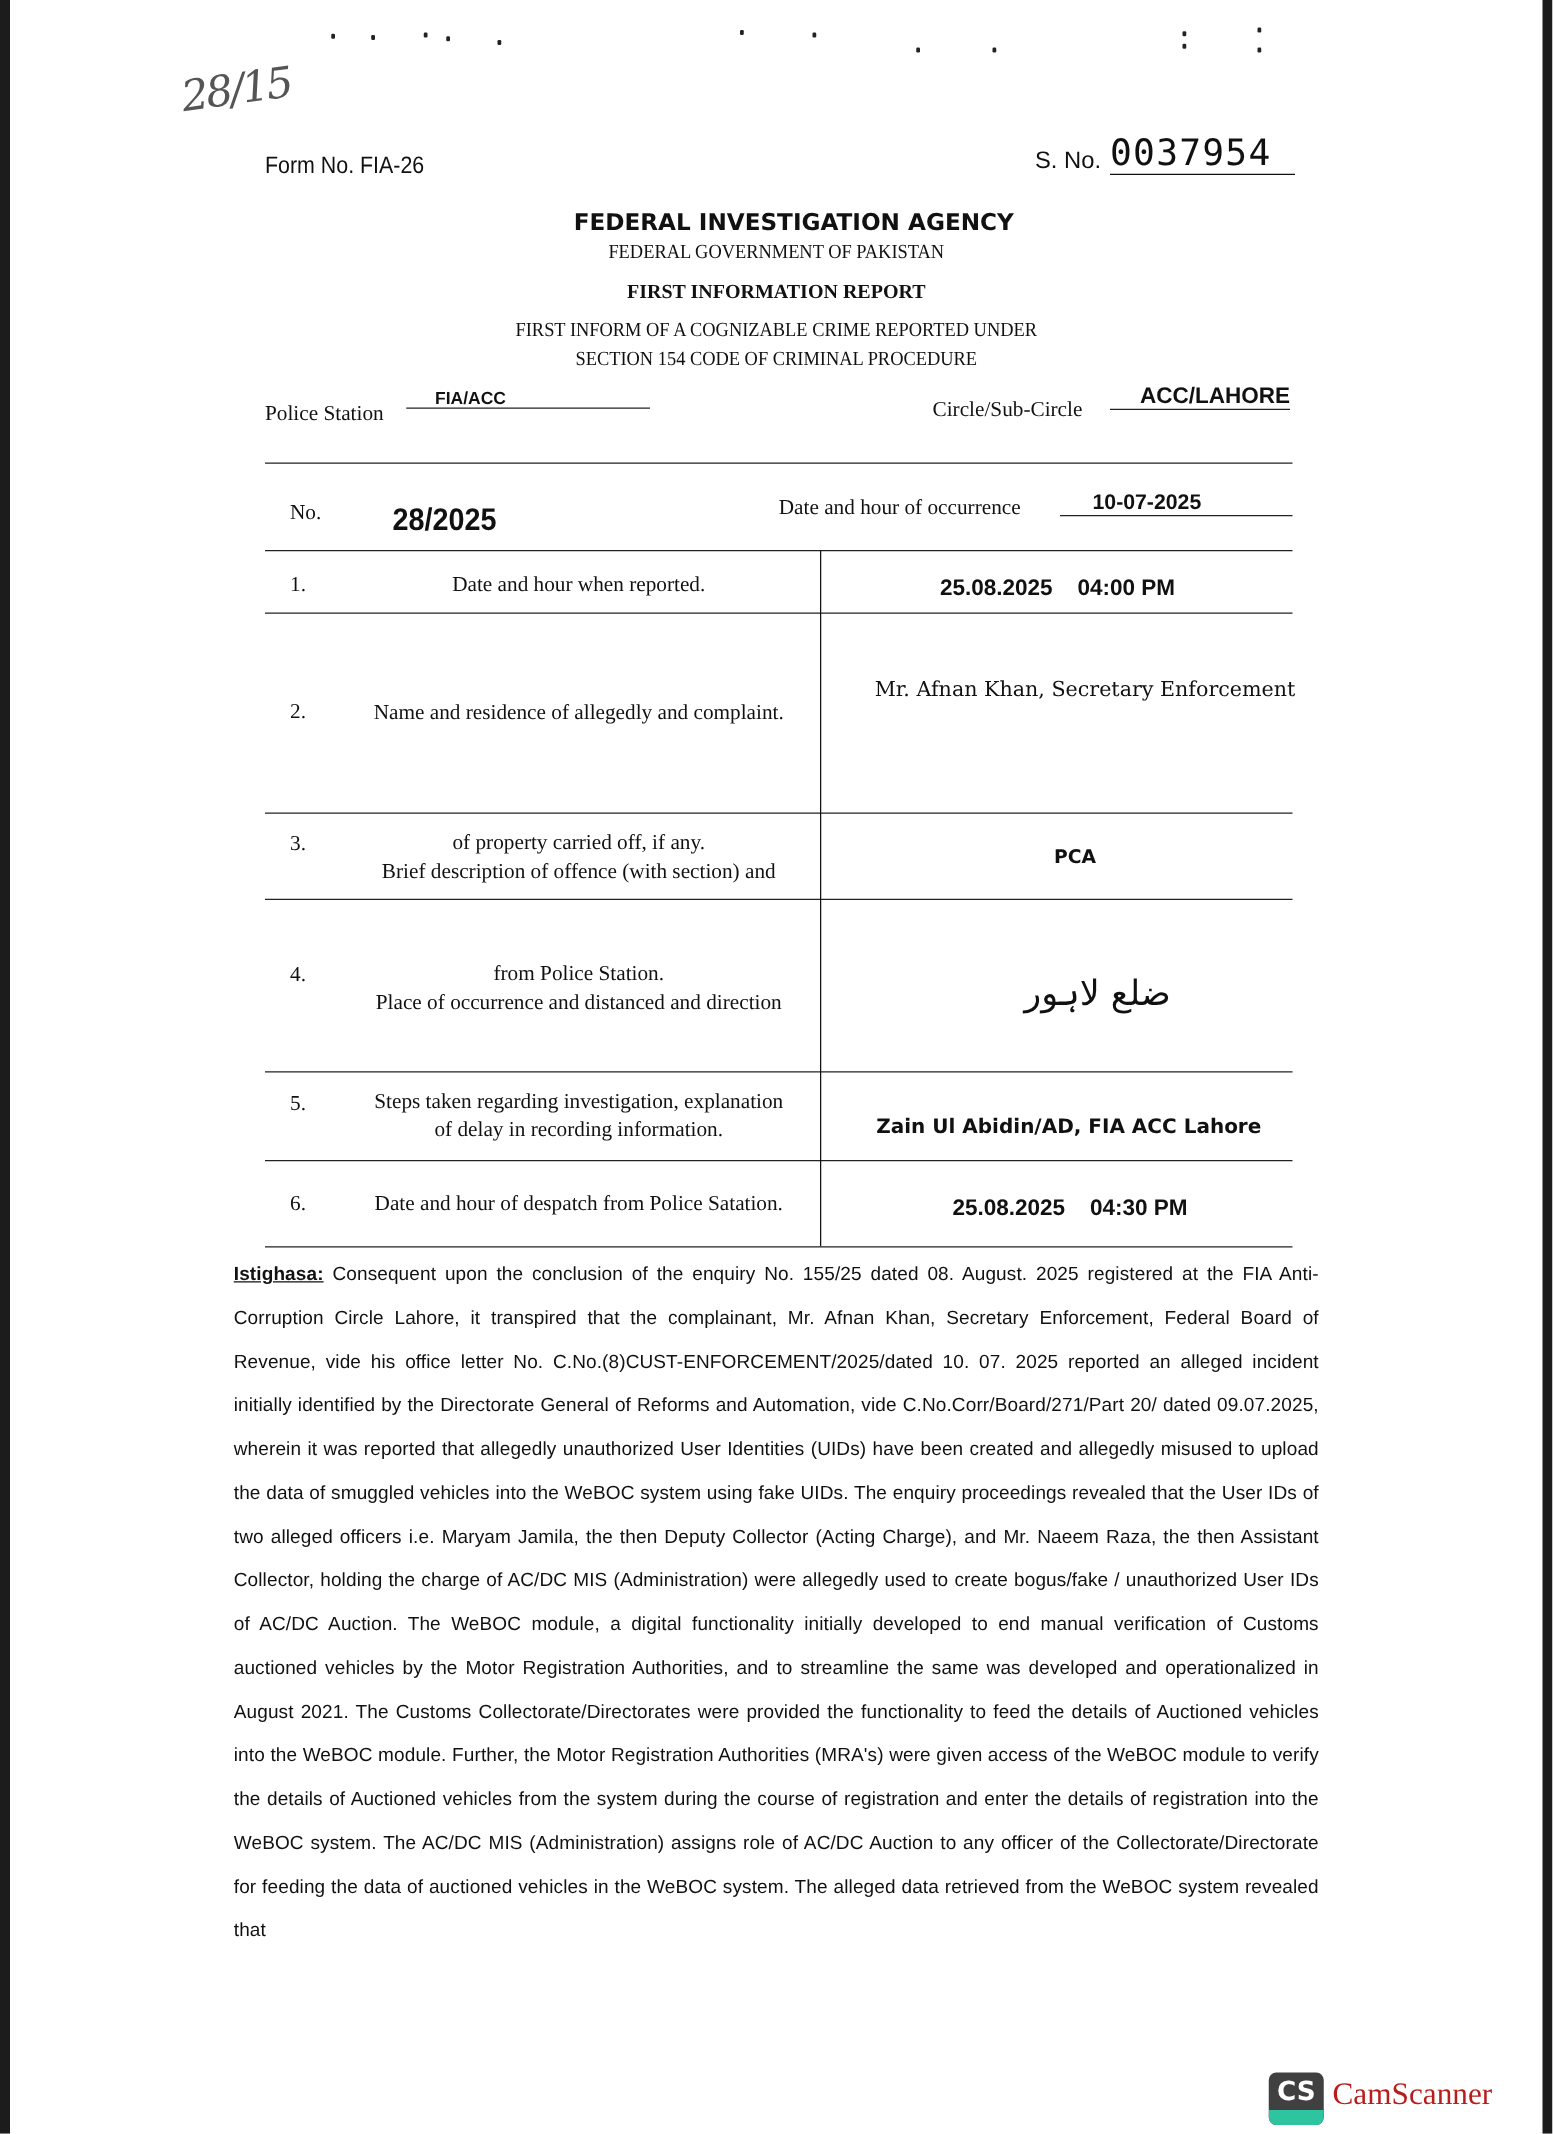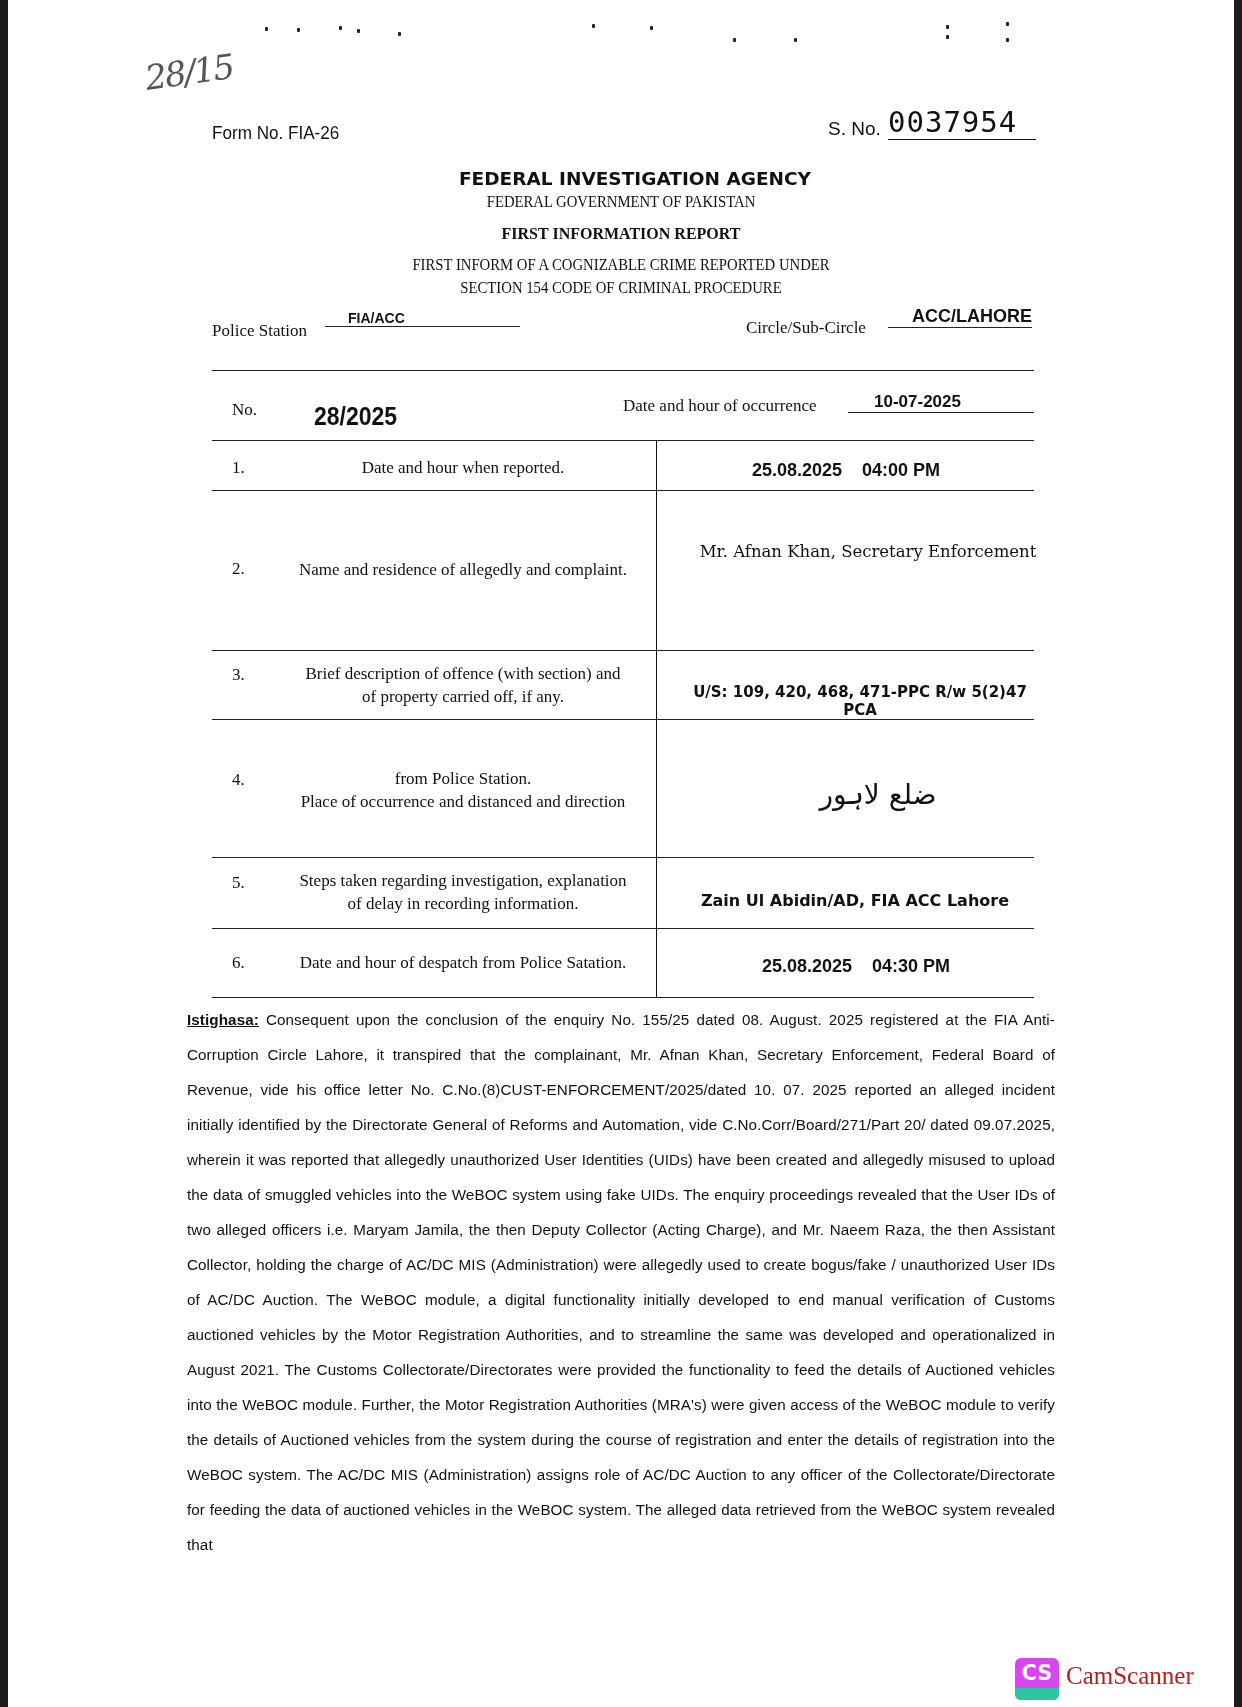--- a/index.html
+++ b/index.html
@@ -30,21 +30,21 @@
   .occ-value { left:848px; top:392px; width:186px; border-bottom:1.2px solid #222; font-family:"Liberation Sans", sans-serif; font-weight:bold; font-size:17px; padding-left:26px; box-sizing:border-box; }
   .row-num { left:232px; font-size:17px; }
   .row-text { left:273px; font-size:17px; line-height:23px; width:380px;text-align:center; }
   .cell { left:658px; width:376px; text-align:center; }
   .cell-bold { font-family:"Liberation Sans", sans-serif; font-weight:bold; font-size:18px; }
   .cell-bold-sm { font-family:"DejaVu Sans", sans-serif; font-weight:bold; font-size:15px; }
   .cell-serif { font-family:"DejaVu Serif", serif; font-size:16.5px; line-height:23px; }
   .cell-urdu { font-family:"DejaVu Sans", sans-serif; font-size:28px; direction:rtl; }
   .body-text { left:187px; top:1002px; width:868px; font-family:"Liberation Sans", sans-serif; font-size:15.2px; line-height:35px; text-align:justify; letter-spacing:0.1px; transform:scaleX(1); }
   .body-text .lead { font-weight:bold; text-decoration:underline; }
-  .cs-logo { left:1015px; top:1658px; width:44px; height:42px; border-radius:6px; background:#d946ef; overflow:hidden; }
+  .cs-logo { left:1015px; top:1658px; width:44px; height:42px; border-radius:6px; background:#404040; overflow:hidden; }
   .cs-logo .bar { position:absolute; left:0; bottom:0; width:44px; height:12px; background:#2ec4a0; }
   .cs-logo .txt { position:absolute; left:0; top:3px; width:44px; text-align:center; color:#fff; font-family:"DejaVu Sans", sans-serif; font-weight:bold; font-size:21px; }
   .cs-name { left:1066px; top:1662px; font-family:"Liberation Serif", serif; font-size:25px; color:#b91c1c; }
   .speck { position:absolute; width:3px; height:4px; background:#222; border-radius:1px; }
 </style>
 </head>
 <body>
 
 <div class="edge-left"></div>
 <div class="edge-right"></div>
@@ -103,25 +103,24 @@
 </div>
 
 <div class="abs row-num" style="top:559px;">2.</div>
 <div class="abs row-text" style="top:558px;">Name and residence of allegedly and complaint.</div>
 <div class="abs cell cell-serif" style="top:540px;left:668px;width:400px;text-align:center;">
   <div>Mr. Afnan Khan, Secretary Enforcement</div>
 </div>
 
 <div class="abs row-num" style="top:665px;">3.</div>
 <div class="abs row-text" style="top:662px;">
+  <div>of property carried off, if any.</div>
   <div>Brief description of offence (with section) and</div>
-  <div>of property carried off, if any.</div>
 </div>
 <div class="abs cell cell-bold-sm" style="top:680px;left:665px;width:390px;line-height:25px;">
-  <div>U/S: 109, 420, 468, 471-PPC R/w 5(2)47</div>
   <div style="margin-top:-7px;">PCA</div>
 </div>
 
 <div class="abs row-num" style="top:770px;">4.</div>
 <div class="abs row-text" style="top:767px;">
   <div>from Police Station.</div>
   <div>Place of occurrence and distanced and direction</div>
 </div>
 <div class="abs cell cell-urdu" style="top:778px;left:690px;">ضلع لاہور</div>
 

